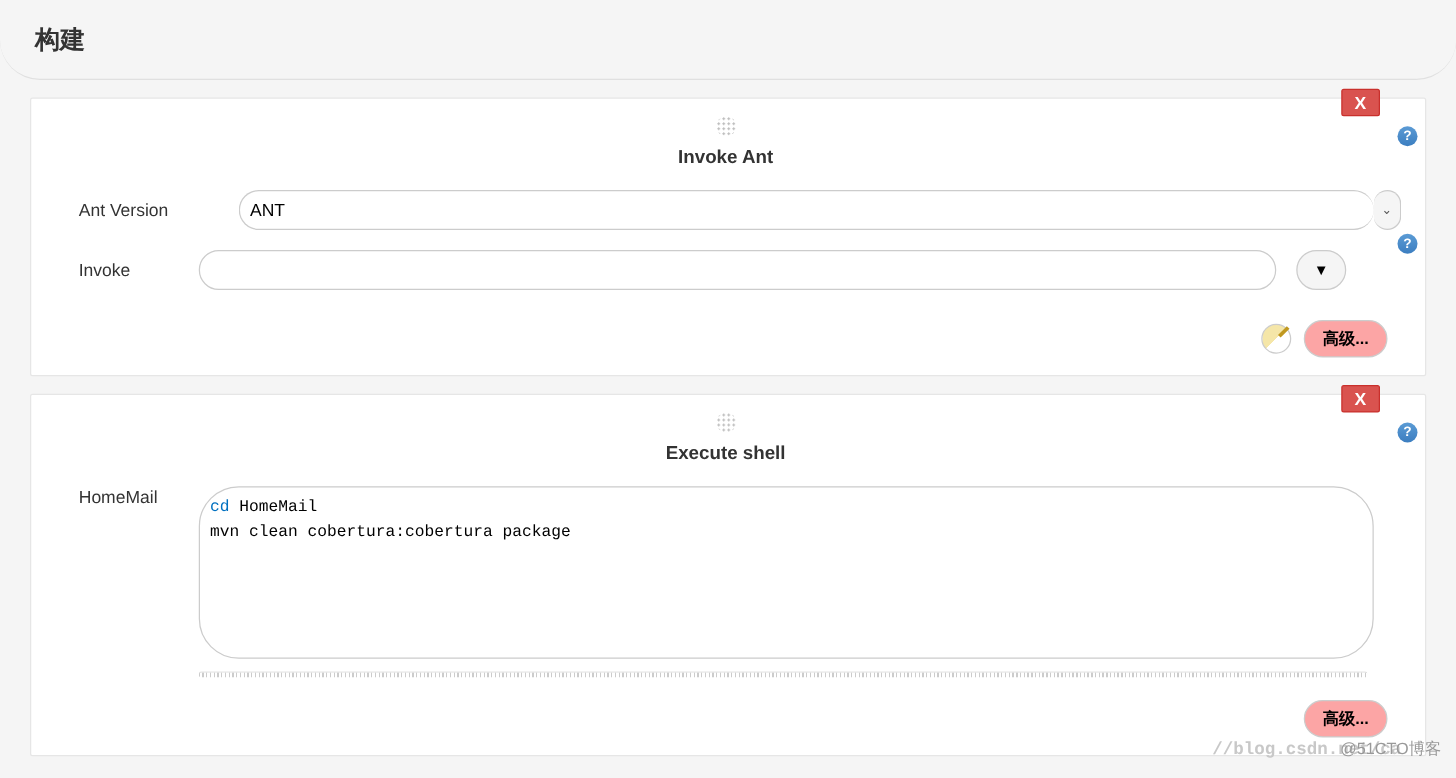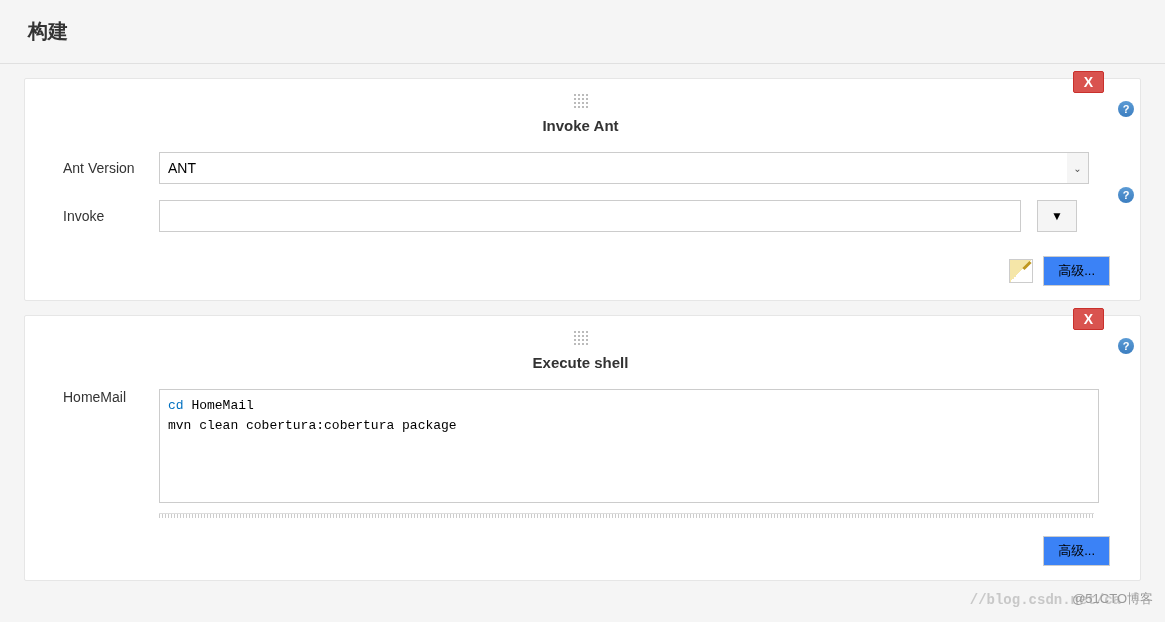--- a/index.html
+++ b/index.html
@@ -1,15 +1,15 @@
 <!DOCTYPE html>
 <html><head>
   <meta charset="utf-8">
   <style>
-    * { box-sizing: border-box; margin: 0; padding: 0; }
+    * { box-sizing: border-box; margin: 0; padding: 0; border-radius: 32px; }
     body {
       font-family: Arial, "Microsoft YaHei", sans-serif;
       background: #f5f5f5;
       width: 1165px;
       height: 622px;
       position: relative;
       overflow: hidden;
     }
     .section-title {
       font-size: 20px;
@@ -94,20 +94,21 @@
       padding: 0 8px;
       font-size: 14px;
       appearance: none;
       position: relative;
     }
     .select-wrap {
       flex: 1;
       max-width: 930px;
       position: relative;
       display: flex;
+      margin-left: 32px;
     }
     .select-chevron {
       width: 22px;
       height: 32px;
       border: 1px solid #ccc;
       border-left: none;
       background: #f5f5f5;
       display: flex;
       align-items: center;
       justify-content: center;
@@ -155,34 +156,35 @@
       position: absolute;
       top: 4px; left: 12px;
       width: 10px; height: 3px;
       background: #c09820;
       transform: rotate(-45deg);
     }
     .adv-button {
       height: 30px;
       padding: 0 14px;
       border: 1px solid #ccc;
-      background: #3b82f6;
+      background: #fca5a5;
       font-size: 13px;
       cursor: pointer;
+      font-weight: bold;
     }
     .command-row {
       display: flex;
       align-items: flex-start;
       padding-left: 24px;
       margin-bottom: 10px;
     }
     .command-textarea {
       flex: 1;
       max-width: 940px;
-      height: 114px;
+      height: 138px;
       border: 1px solid #ccc;
       padding: 6px 8px;
       font-family: "Courier New", monospace;
       font-size: 13px;
       line-height: 1.5;
       resize: vertical;
       white-space: pre;
     }
     .command-textarea .kw { color: #0070c0; }
     .resize-handle {

